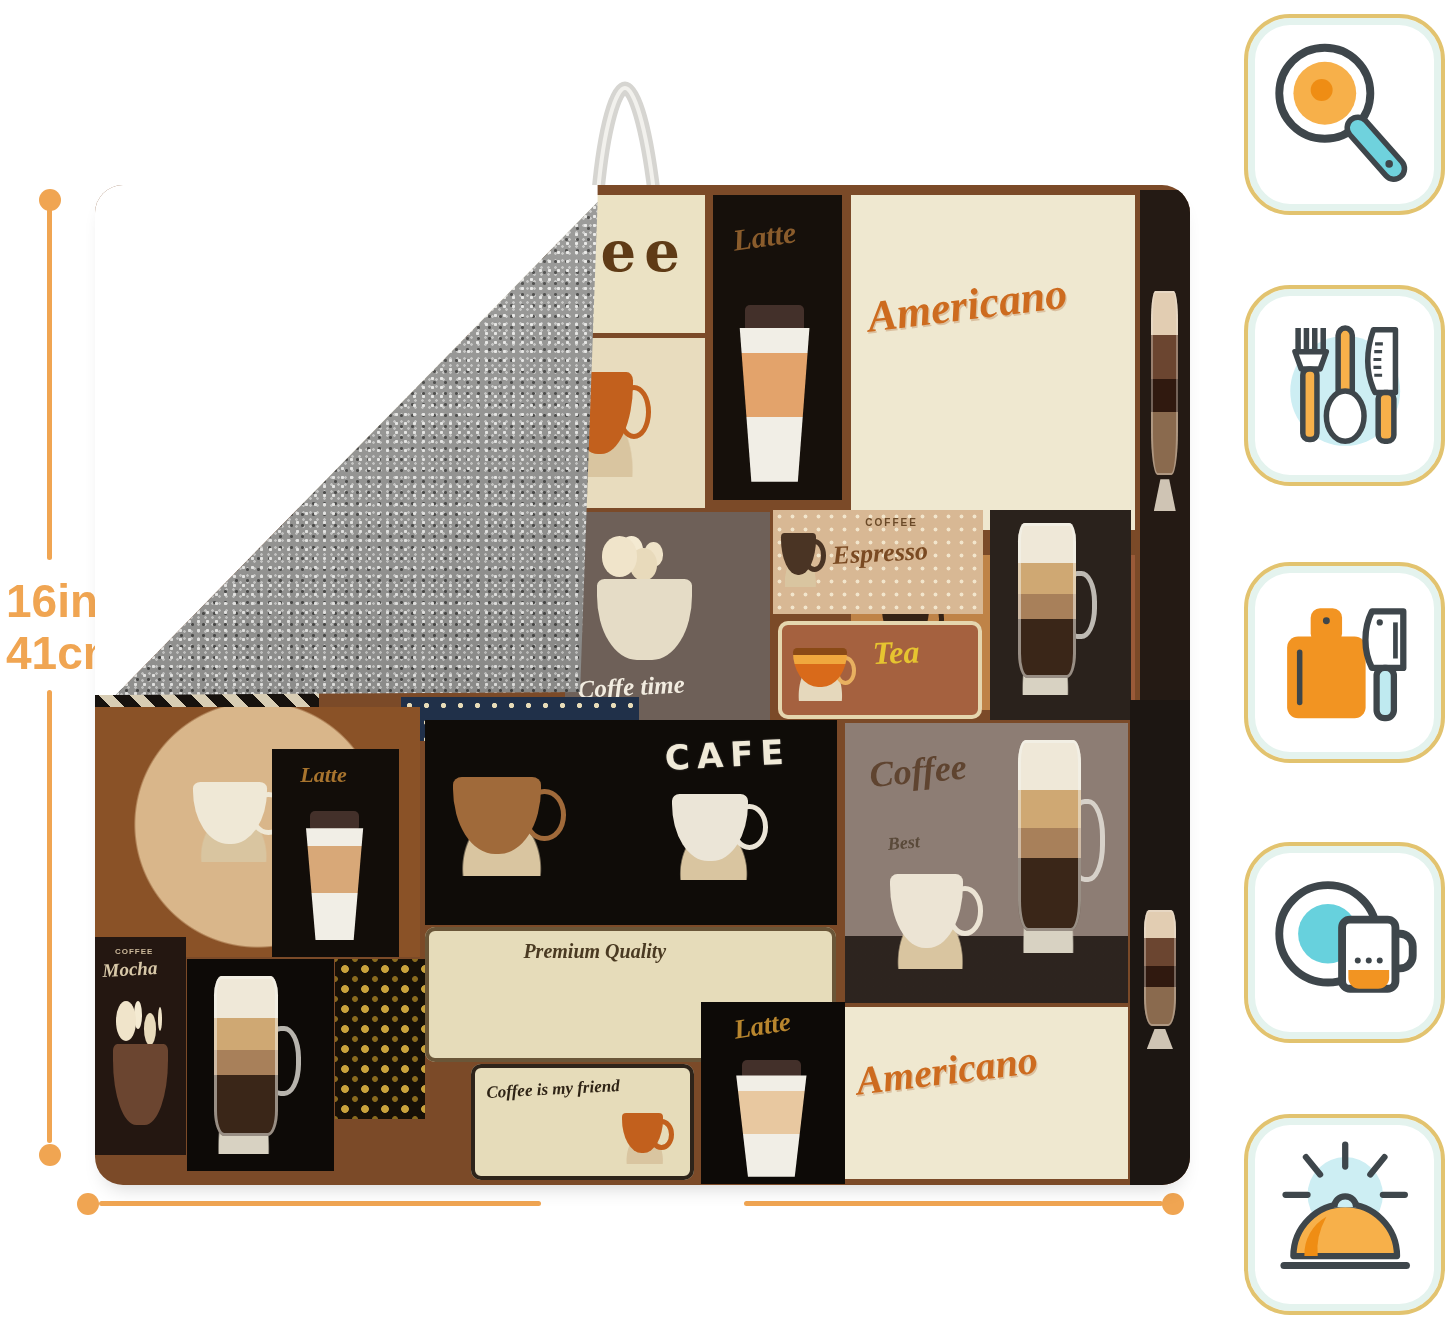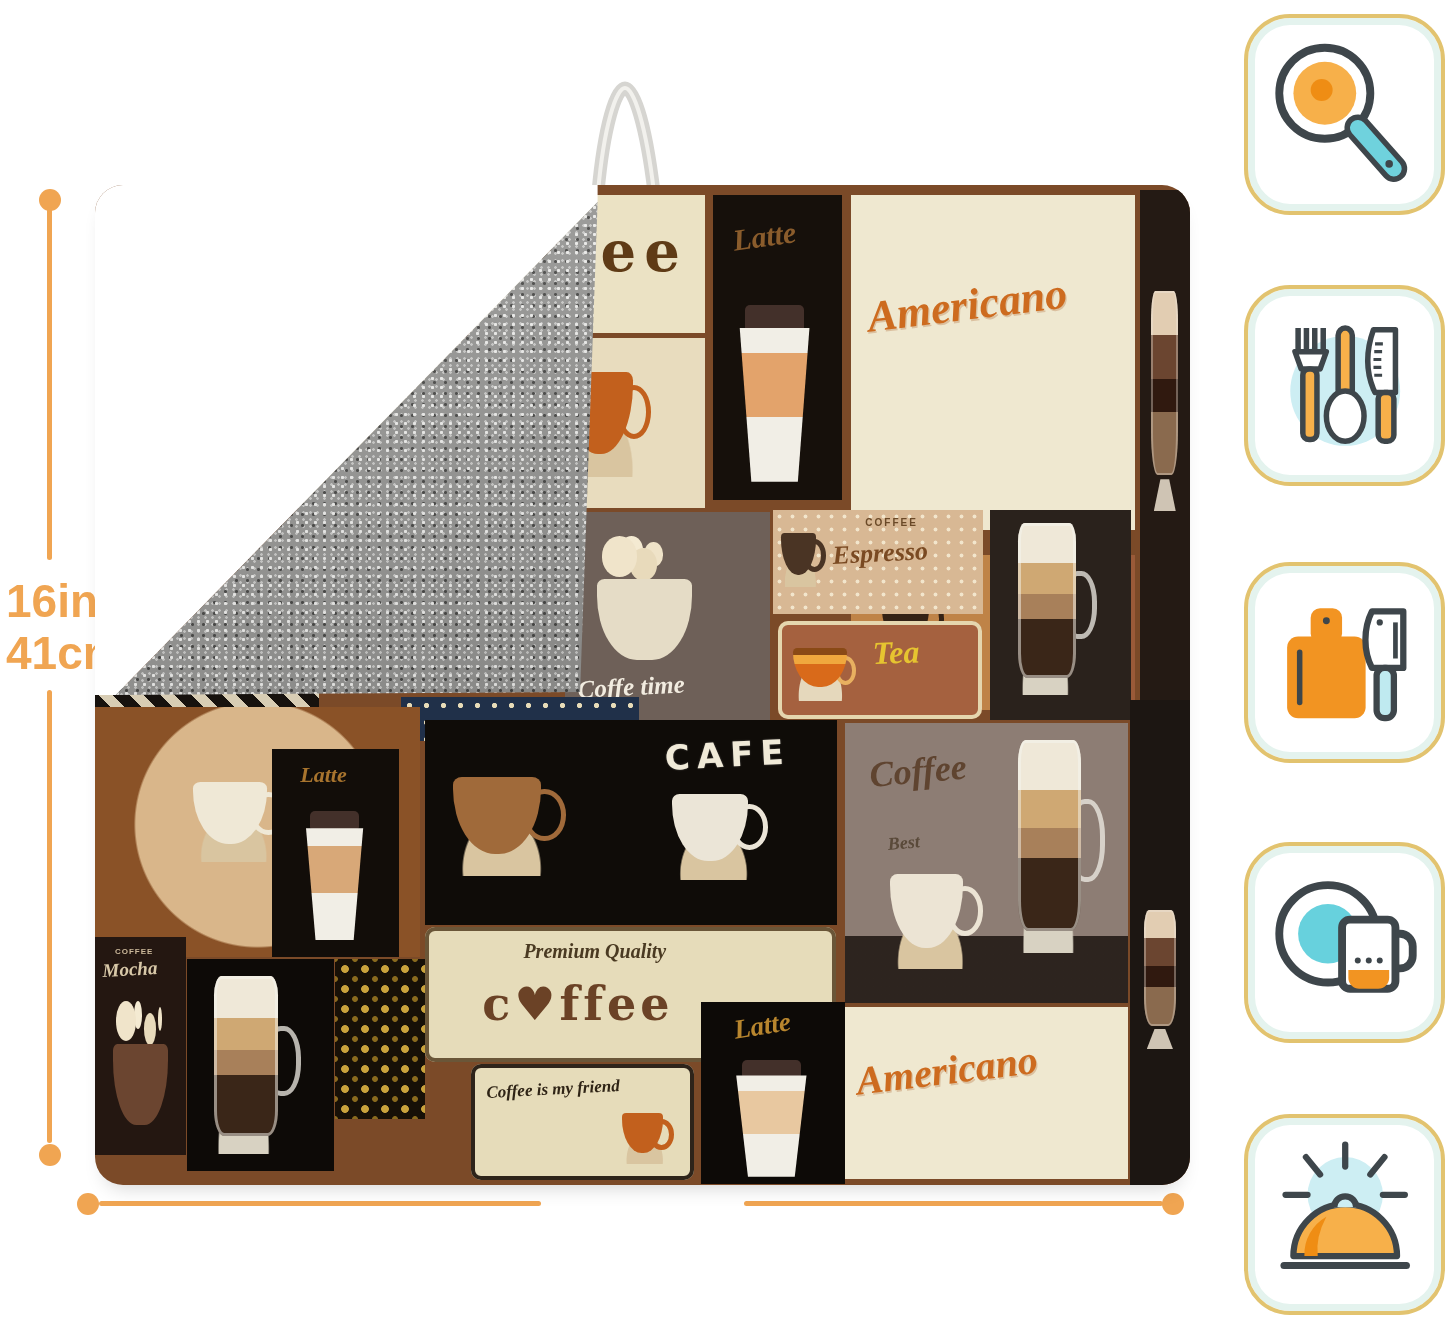--- a/index.html
+++ b/index.html
@@ -166,21 +166,20 @@
           <div class="art art-togo" style="left: 24%; top: 30%; width: 50%; height: 62%; --c: #d8a878;"></div>
           <span class="lbl lbl-script" style="left: 22%; top: 7%; font-size: 22px; color: rgb(168, 116, 46);">Latte</span>
         </div>
         <div class="tile" style="left: 30.1%; top: 53.5%; width: 37.7%; height: 20.5%; background-color: rgb(15, 12, 8);">
           <div class="art art-cup" style="left: 7%; top: 28%; width: 28%; height: 48%; --c: #a06a3a;"></div>
           <div class="art art-cup" style="left: 60%; top: 36%; width: 24%; height: 42%; --c: #ebe5d7;"></div>
           <span class="lbl lbl-chalk" style="left: 58%; top: 10%; font-size: 34px; color: rgb(240, 234, 216); transform: rotate(-3deg); letter-spacing: 7px;">CAFE</span>
         </div>
         <div class="tile" style="left: 30.1%; top: 74.2%; width: 37.6%; height: 13.5%; background-color: rgb(230, 220, 186); box-shadow: rgb(106, 86, 56) 0px 0px 0px 4px inset; border-radius: 10px;">
           <span class="lbl lbl-script" style="left: 24%; top: 10%; font-size: 20px; color: rgb(74, 58, 34); text-align: right;">Premium Quality</span>
-          <span class="lbl lbl-beans" style="left: 14%; top: 40%; font-size: 46px; color: rgb(107, 66, 38); letter-spacing: 4px;">c♥ffee</span>
         </div>
         <div class="tile pat-gold" style="left: 21.9%; top: 77.4%; width: 8.2%; height: 16%; background-color: rgb(23, 16, 7);"></div>
         <div class="tile" style="left: 0%; top: 75.2%; width: 8.3%; height: 21.8%; background-color: rgb(36, 23, 17);">
           <div class="art art-whipped" style="left: 12%; top: 28%; width: 76%; height: 62%; --c: #6b4530;"></div>
           <span class="lbl lbl-plain" style="left: 22%; top: 5%; font-size: 8px; color: rgb(203, 184, 154); letter-spacing: 1px;">COFFEE</span>
           <span class="lbl lbl-script" style="left: 8%; top: 11%; font-size: 19px; color: rgb(216, 200, 168); transform: rotate(-3deg);">Mocha</span>
         </div>
         <div class="tile" style="left: 8.4%; top: 77.4%; width: 13.4%; height: 21.2%; background-color: rgb(13, 10, 7);">
           <div class="art art-glassmug" style="left: 16%; top: 8%; width: 62%; height: 84%; --c: #c9a06a;"></div>
         </div>

